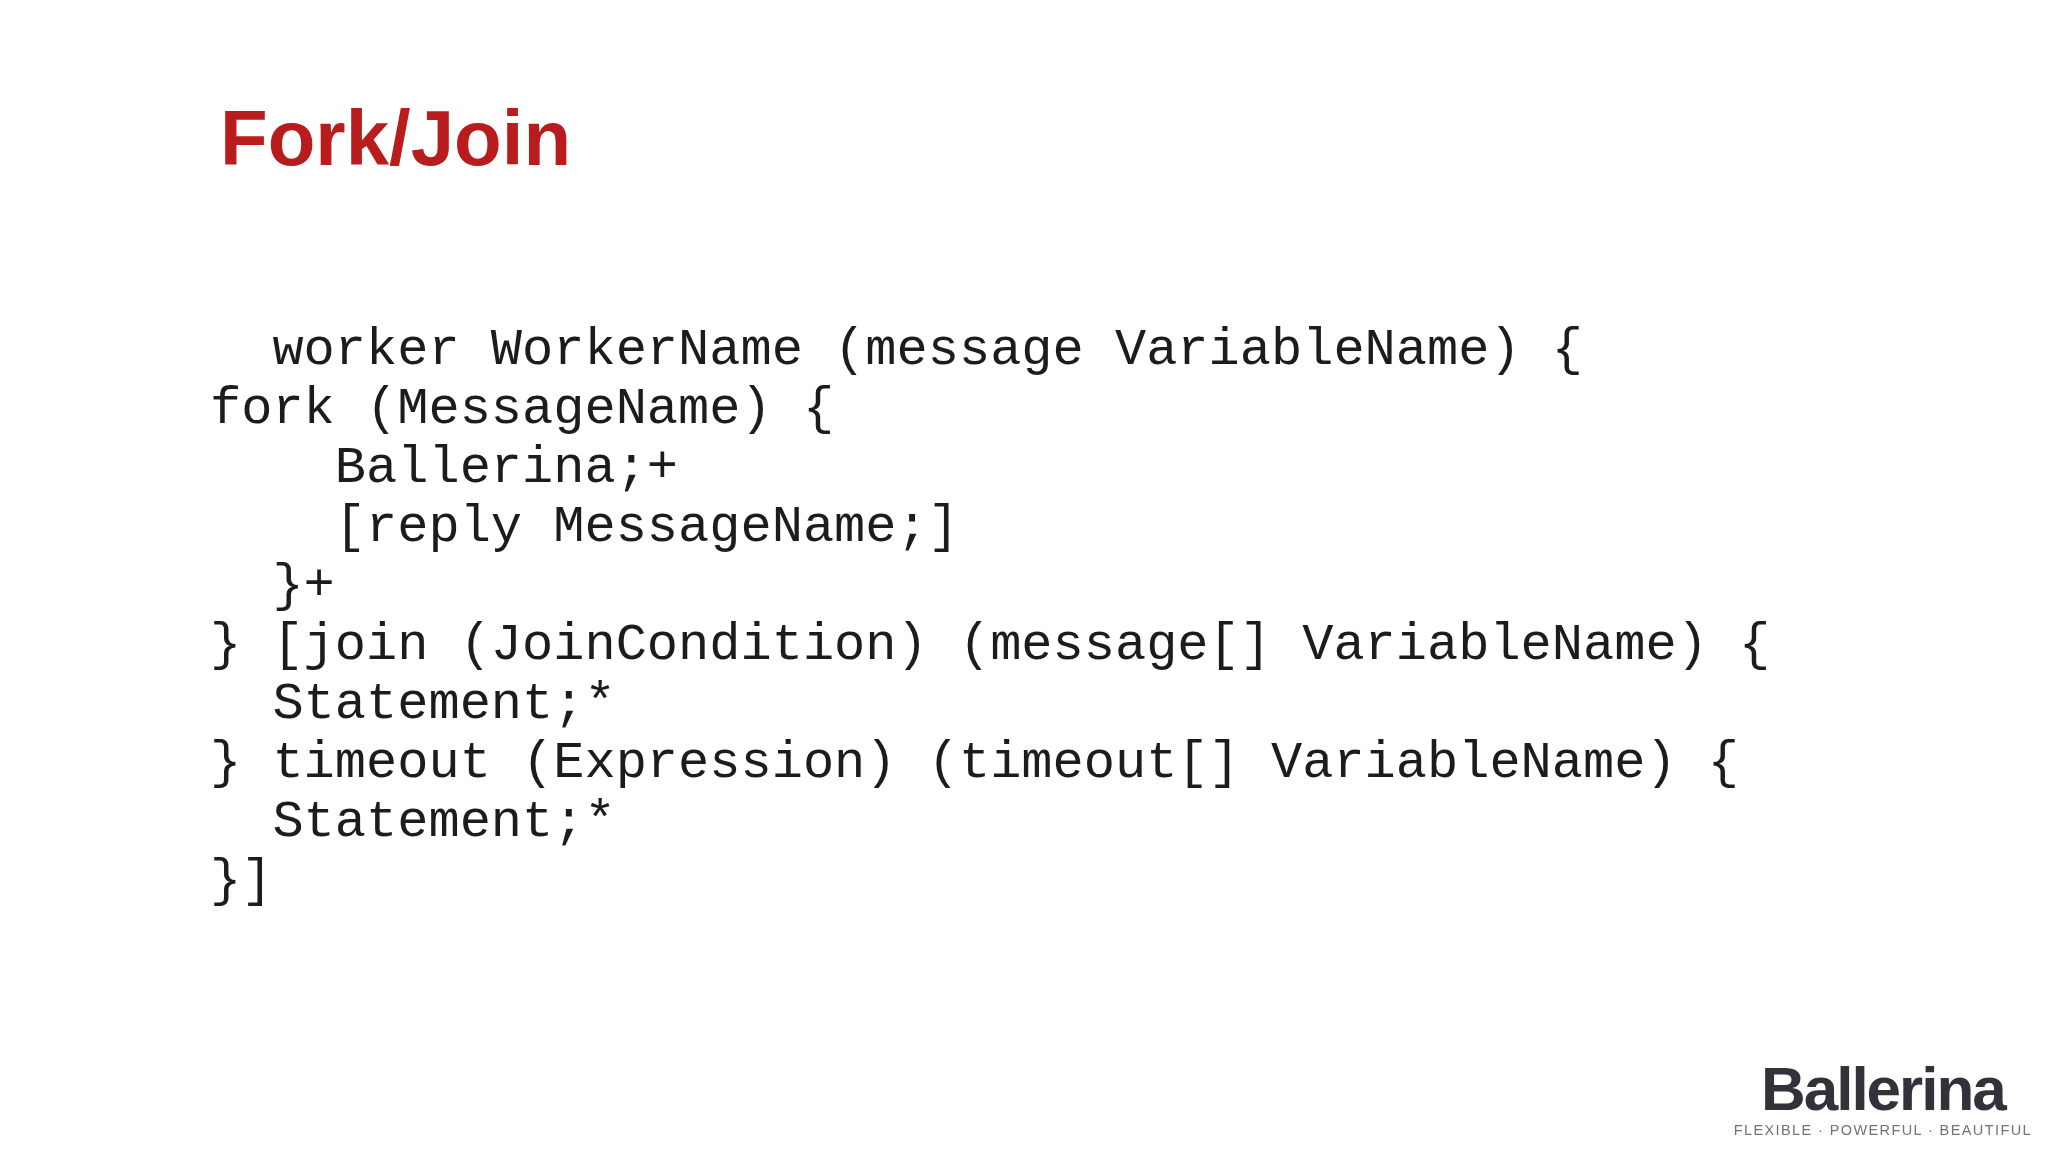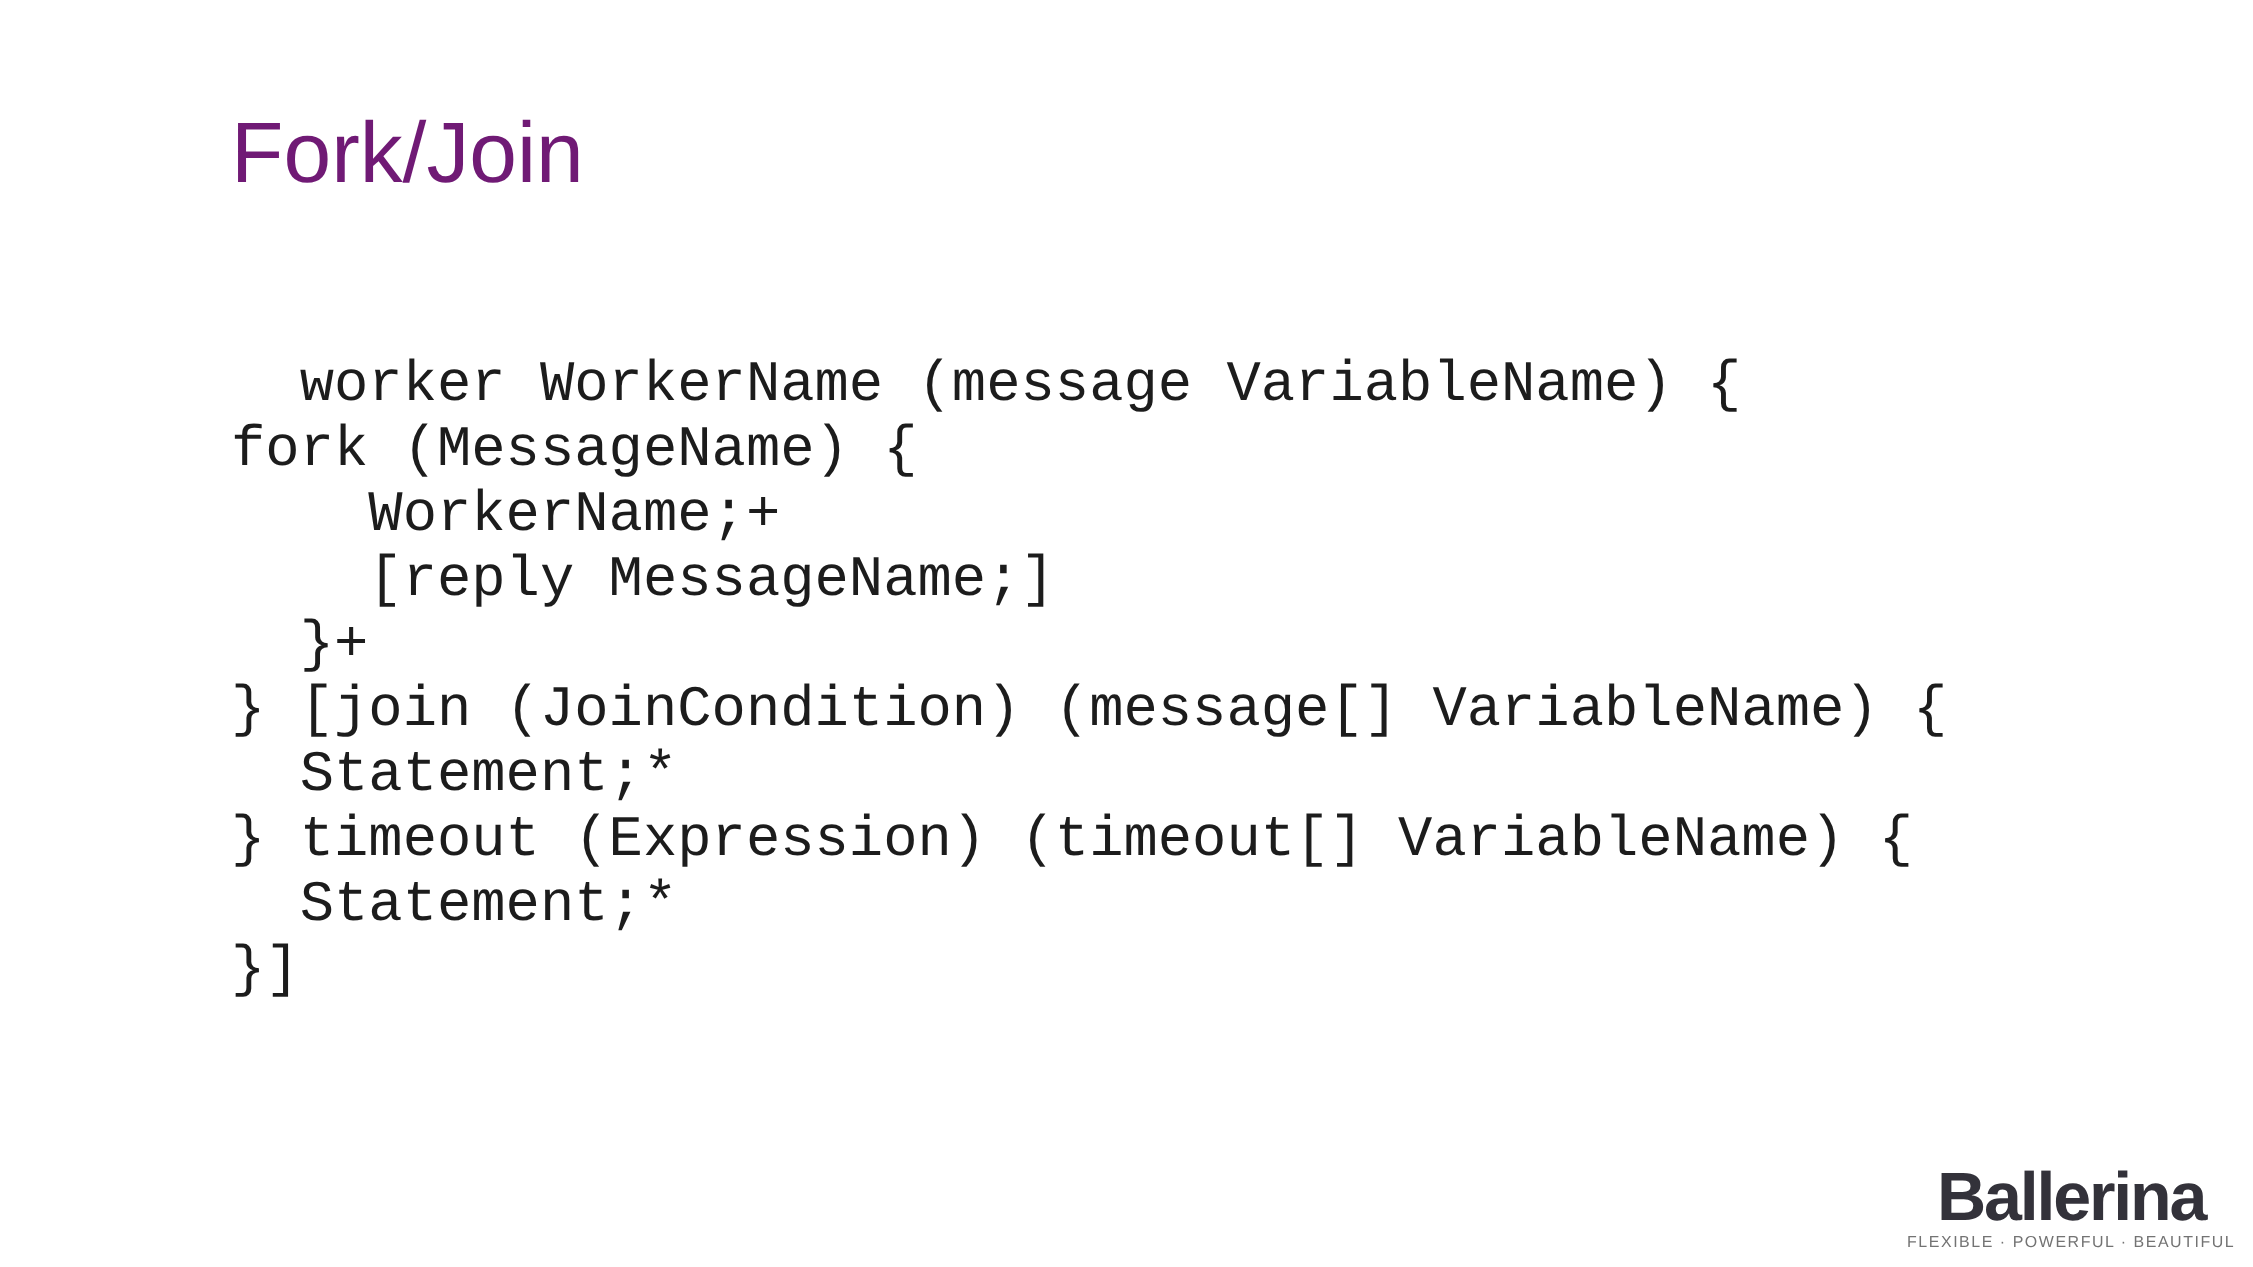--- a/index.html
+++ b/index.html
@@ -6,28 +6,28 @@
   .slide {
     position: relative;
     width: 2048px;
     height: 1152px;
     background: #ffffff;
     overflow: hidden;
     font-family: "Liberation Sans", sans-serif;
   }
   .title {
     position: absolute;
-    left: 210px;
+    left: 220px;
     top: 99px;
     margin: 0;
     font-family: "Liberation Sans", sans-serif;
-    font-weight: 400;
+    font-weight: 700;
     font-size: 78px;
     line-height: 1;
-    color: #701a75;
+    color: #b91c1c;
     white-space: nowrap;
   }
   .code {
     position: absolute;
     left: 210px;
     top: 321px;
     font-family: "Liberation Mono", monospace;
     font-size: 52px;
     line-height: 59px;
     color: #1c1c1c;
@@ -65,21 +65,21 @@
 </head>
 <body>
 
 <div class="slide">
 
   <h1 class="title">Fork/Join</h1>
 
   <div class="code">
     <div class="code-line">  worker WorkerName (message VariableName) {</div>
     <div class="code-line">fork (MessageName) {</div>
-    <div class="code-line">    WorkerName;+</div>
+    <div class="code-line">    Ballerina;+</div>
     <div class="code-line">    [reply MessageName;]</div>
     <div class="code-line">  }+</div>
     <div class="code-line">} [join (JoinCondition) (message[] VariableName) {</div>
     <div class="code-line">  Statement;*</div>
     <div class="code-line">} timeout (Expression) (timeout[] VariableName) {</div>
     <div class="code-line">  Statement;*</div>
     <div class="code-line">}]</div>
   </div>
 
   <div class="logo">

